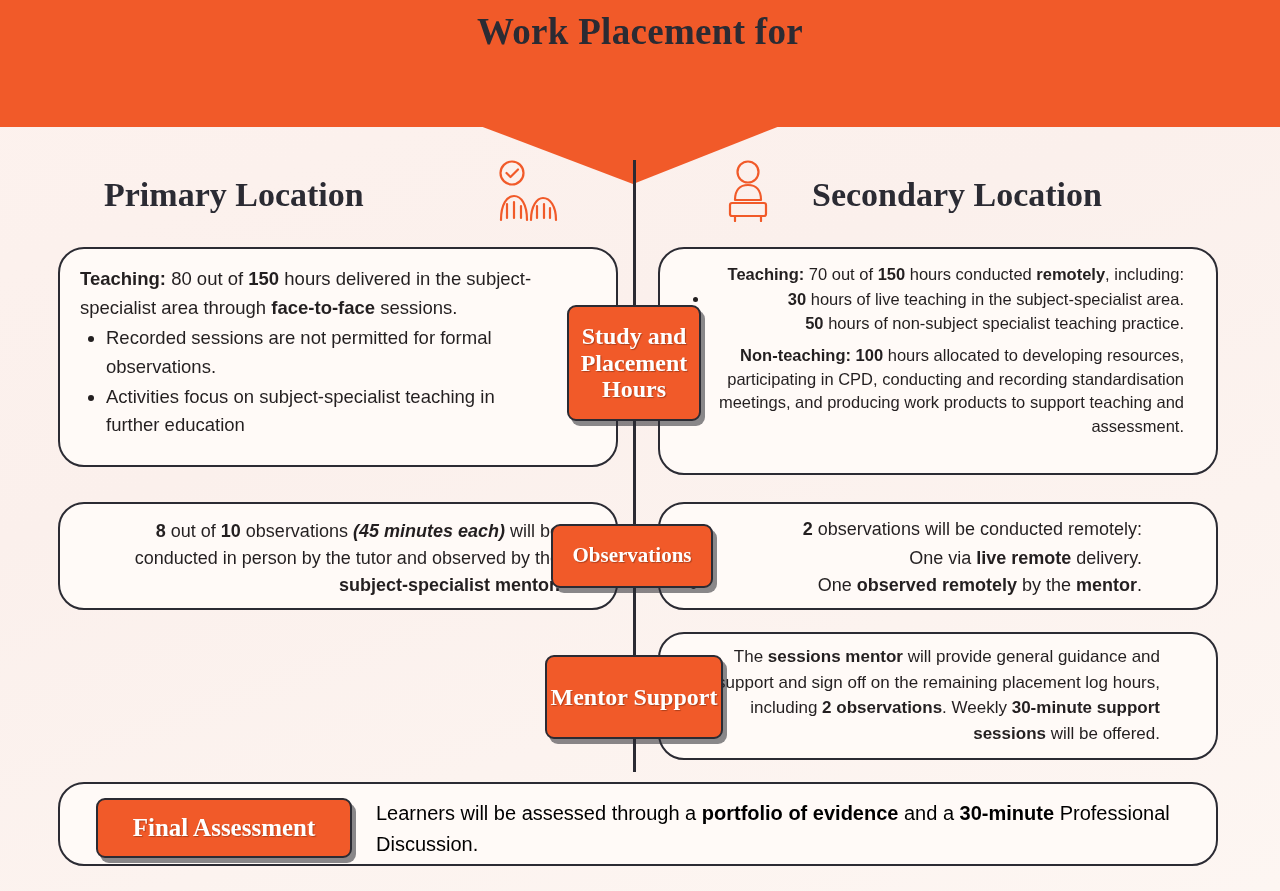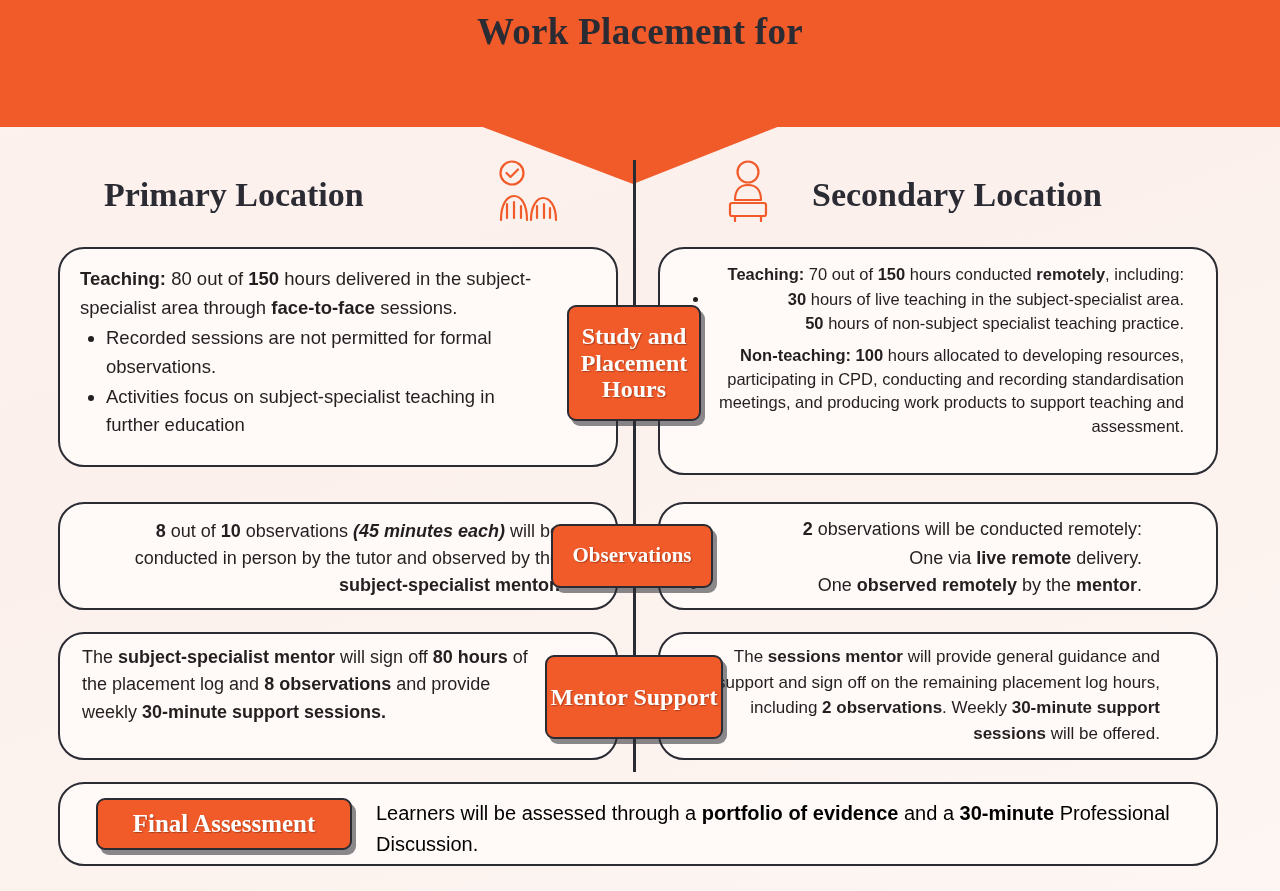--- a/index.html
+++ b/index.html
@@ -156,21 +156,21 @@
   }
   .cl-obs {
     left: 551px; top: 524px; width: 162px; height: 64px;
     font-size: 21px;
   }
   .cl-mentor {
     left: 545px; top: 655px; width: 178px; height: 84px;
     font-size: 24px;
   }
   .cl-final {
-    left: 96px; top: 798px; width: 256px; height: 52px;
+    left: 96px; top: 798px; width: 256px; height: 60px;
     font-size: 25px;
   }
 
   b { font-weight: bold; }
   i { font-style: italic; }
 </style>
 </head>
 <body>
 
 <div class="page">
@@ -242,25 +242,20 @@
       <b>2</b> observations will be conducted remotely:
       <ul class="bul tight">
         <li>One via <b>live remote</b> delivery.</li>
         <li>One <b>observed remotely</b> by the <b>mentor</b>.</li>
       </ul>
     </div>
   </div>
 
   <div class="center-label cl-obs">Observations</div>
 
-  <div class="card card-left row3-left">
-    <div class="card-text r3l">
-      The <b>subject-specialist mentor</b> will sign off <b>80 hours</b> of the placement log and <b>8 observations</b> and provide weekly <b>30-minute support sessions.</b>
-    </div>
-  </div>
 
   <div class="card card-right row3-right">
     <div class="card-text r3r">
       The <b>sessions mentor</b> will provide general guidance and support and sign off on the remaining placement log hours, including <b>2 observations</b>. Weekly <b>30-minute support sessions</b> will be offered.
     </div>
   </div>
 
   <div class="center-label cl-mentor">Mentor Support</div>
 
   <div class="card row4-full">

